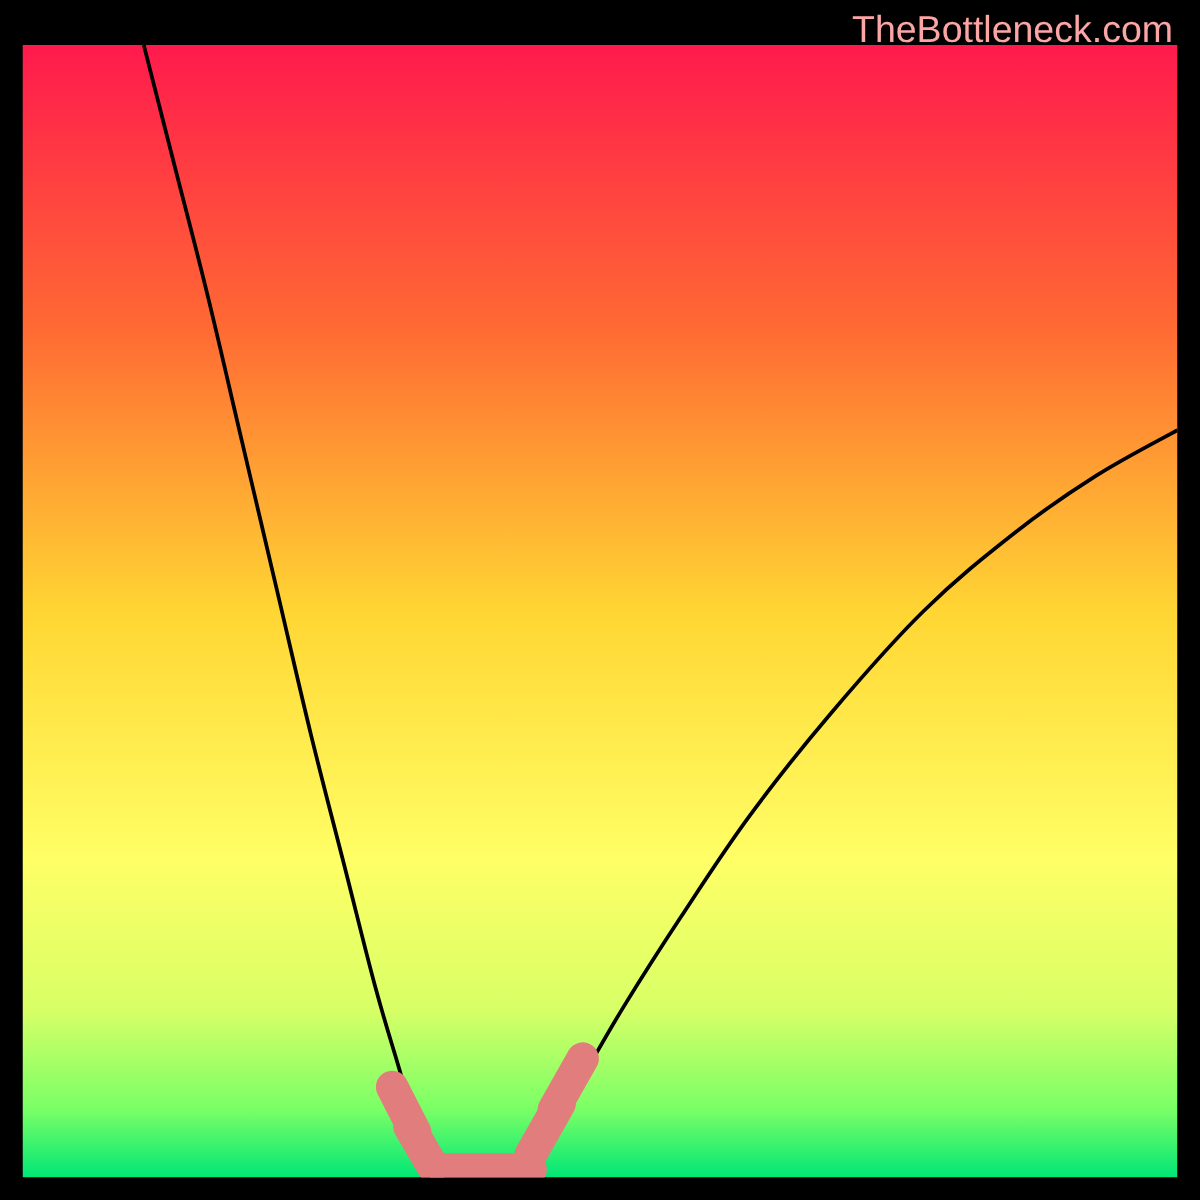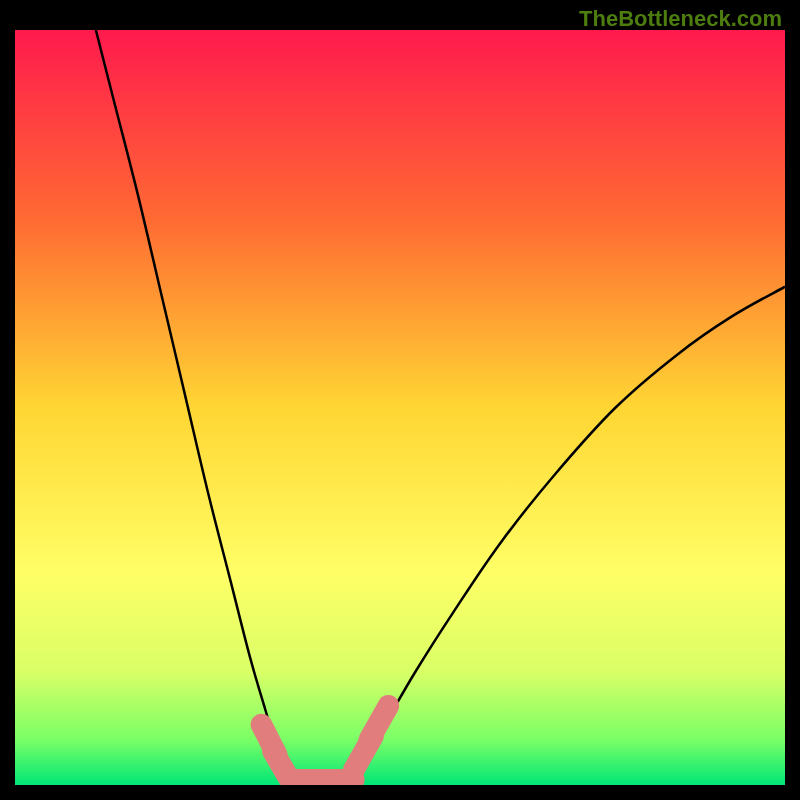--- a/index.html
+++ b/index.html
@@ -8,23 +8,23 @@
     width: 800px;
     height: 800px;
     background: #000;
     position: relative;
     font-family: Arial, sans-serif;
   }
   .watermark {
     position: absolute;
     top: 6px;
     right: 18px;
-    color: #4d7c0f;
-    font-size: 22px;
-    font-weight: 700;
+    color: #fca5a5;
+    font-size: 25px;
+    font-weight: 400;
     z-index: 10;
   }
   .plot-frame {
     position: absolute;
     left: 15px;
     top: 30px;
     width: 770px;
     height: 755px;
     background: #000;
   }

